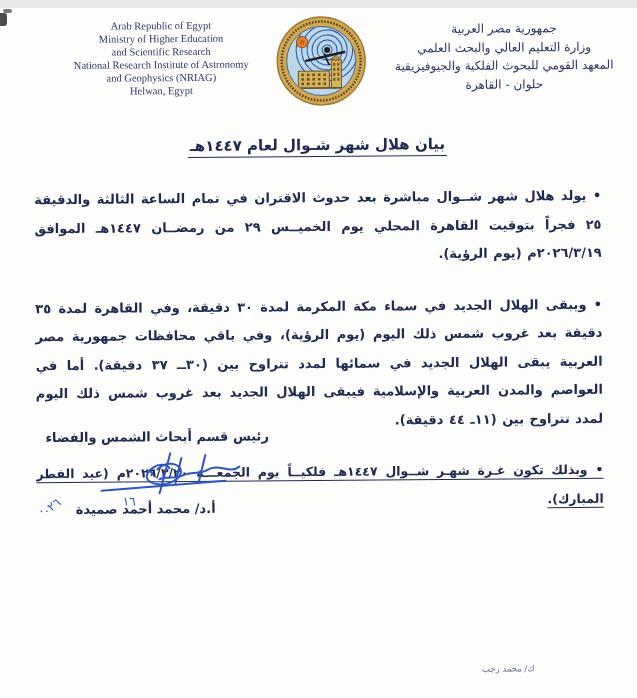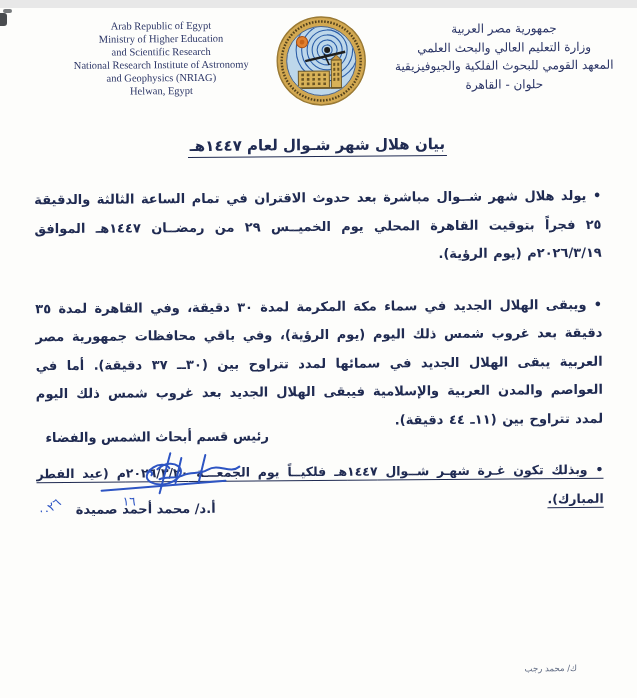--- a/index.html
+++ b/index.html
@@ -66,21 +66,21 @@
 
   
   .sig{position:absolute;left:44px;top:420px;width:224px;direction:rtl;color:#202b52;}
   .sig-title{font-size:13px;font-weight:bold;text-align:center;}
   .sig-name{position:absolute;left:0px;top:72px;width:200px;font-size:13px;font-weight:bold;text-align:center;}
   .sig-scrawl{position:absolute;left:-6px;top:16px;width:216px;height:66px;}
 
   
   .clerk{
     position:absolute;left:479px;top:657px;width:95px;
-    direction:rtl;text-align:right;
+    direction:rtl;text-align:left;
     font-size:8.5px;color:#5d6880;
   }
 </style>
 </head>
 <body>
 
 <div class="page">
   <div class="smudge-a"></div>
   <div class="smudge-b"></div>
 

